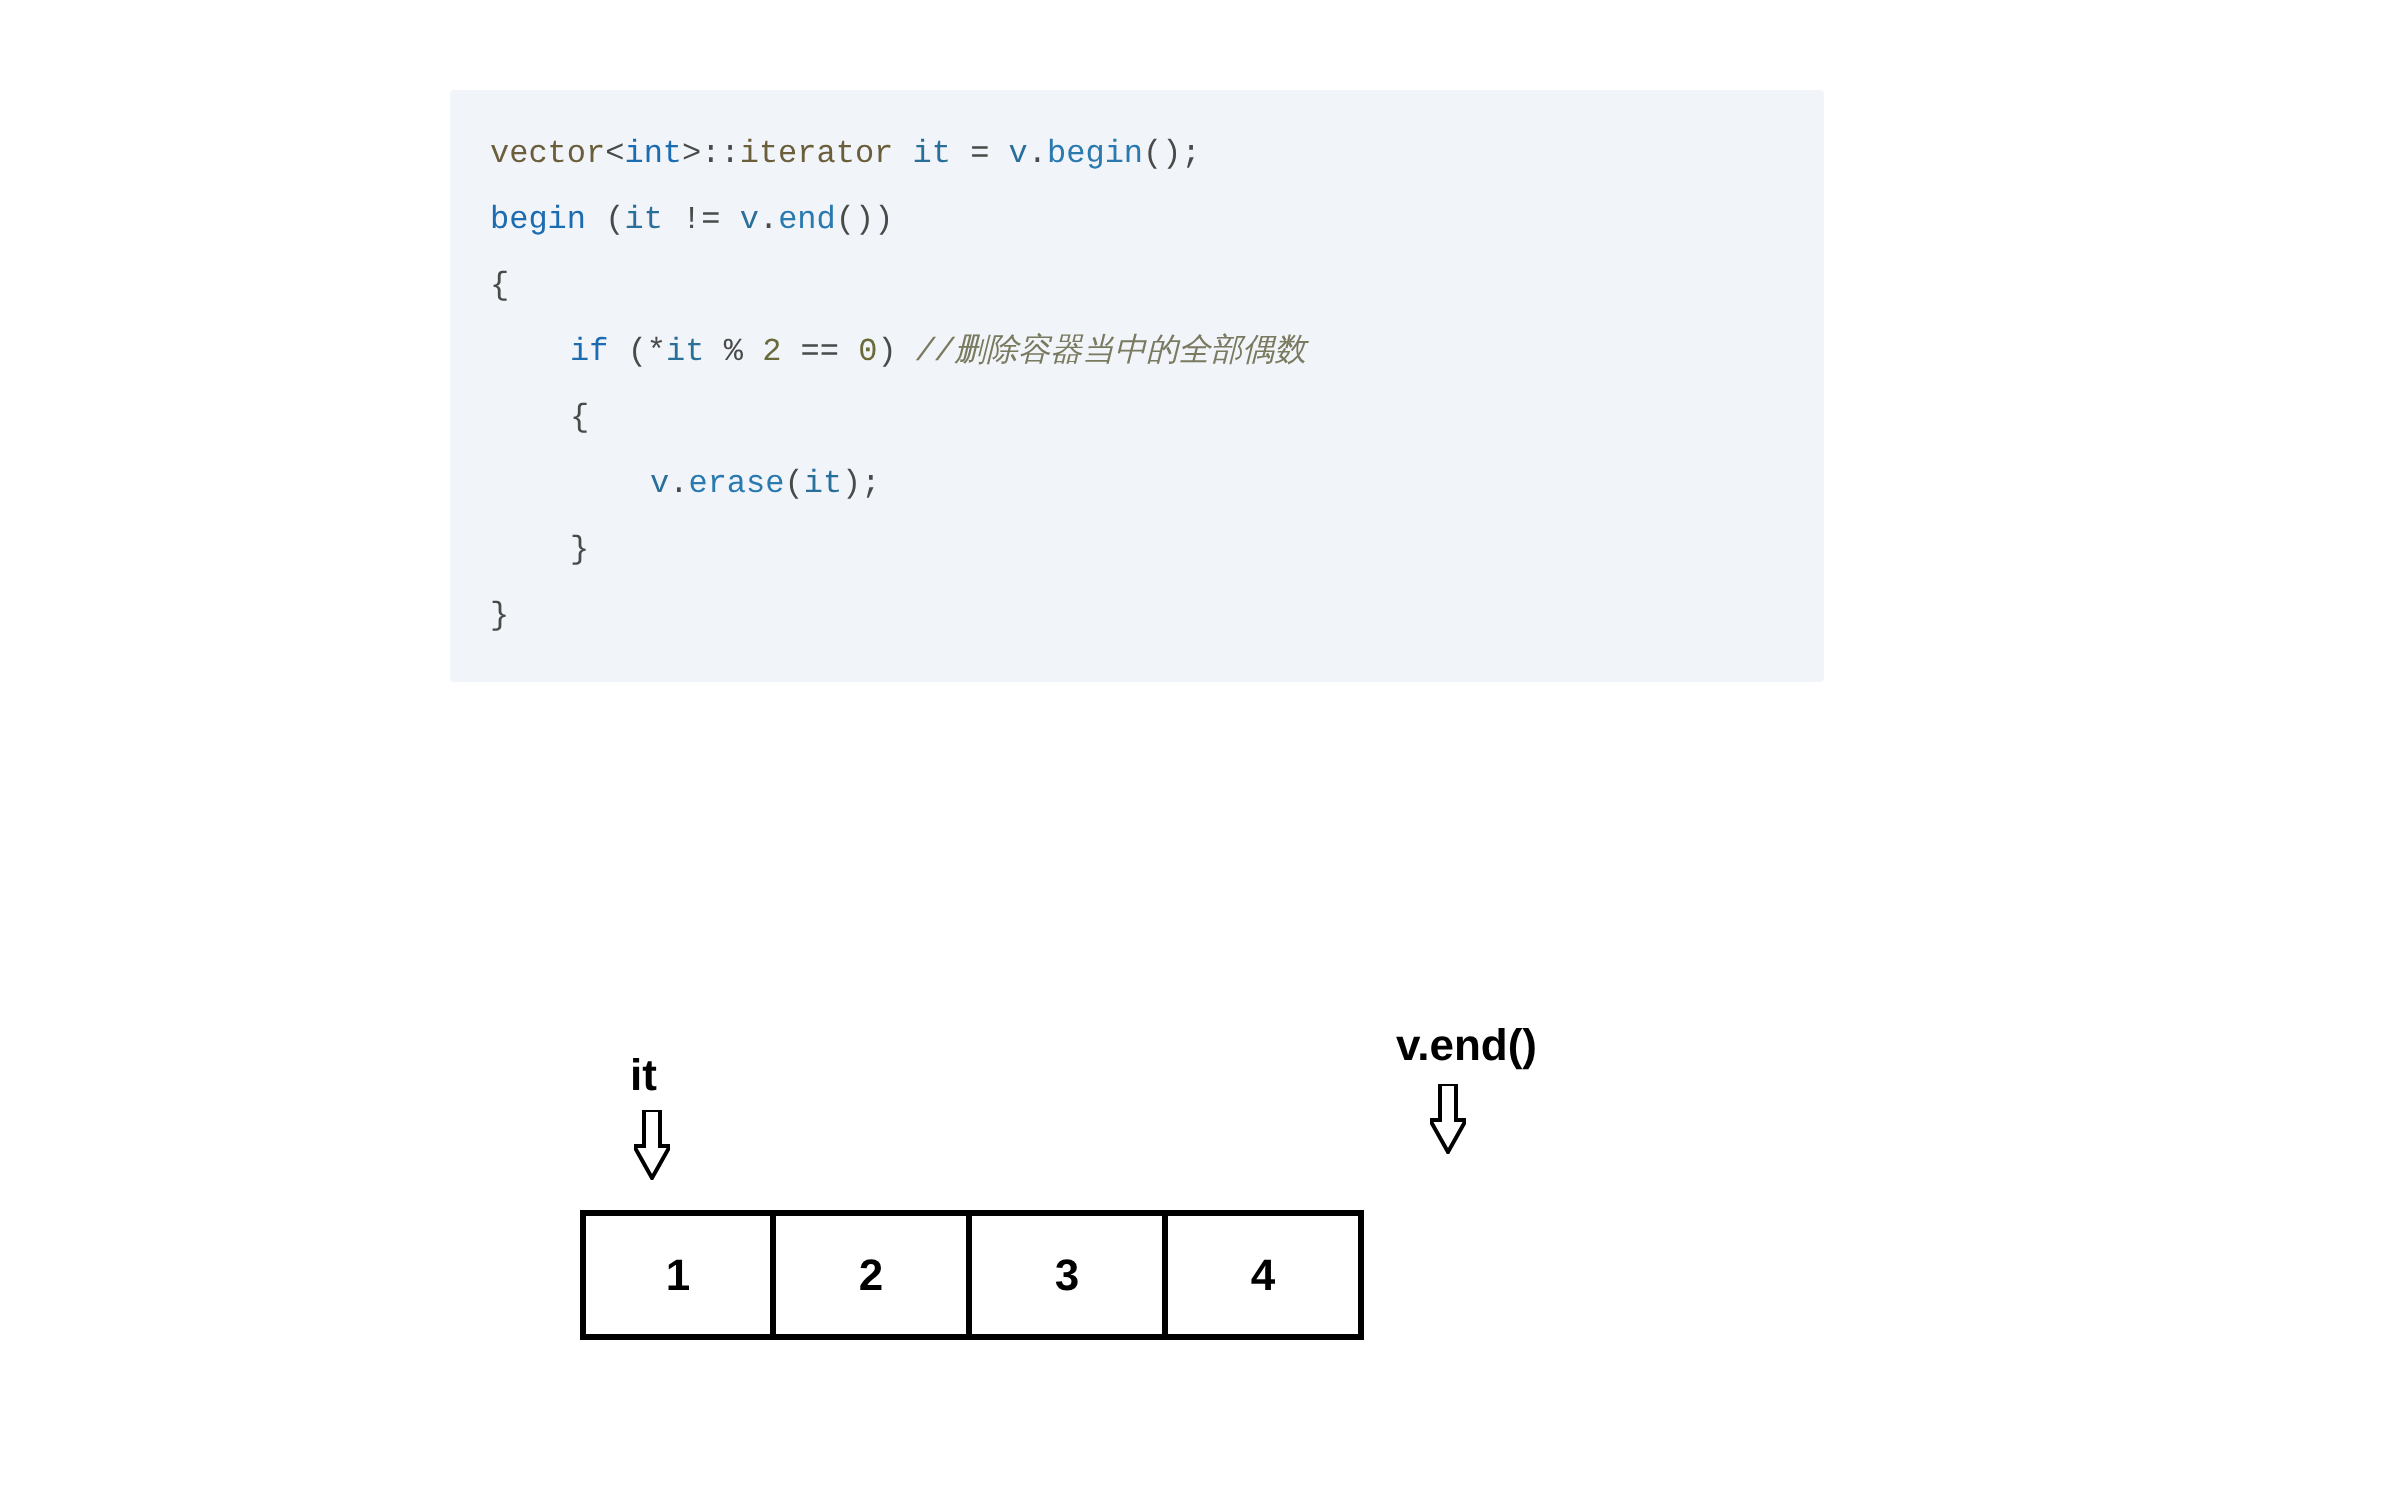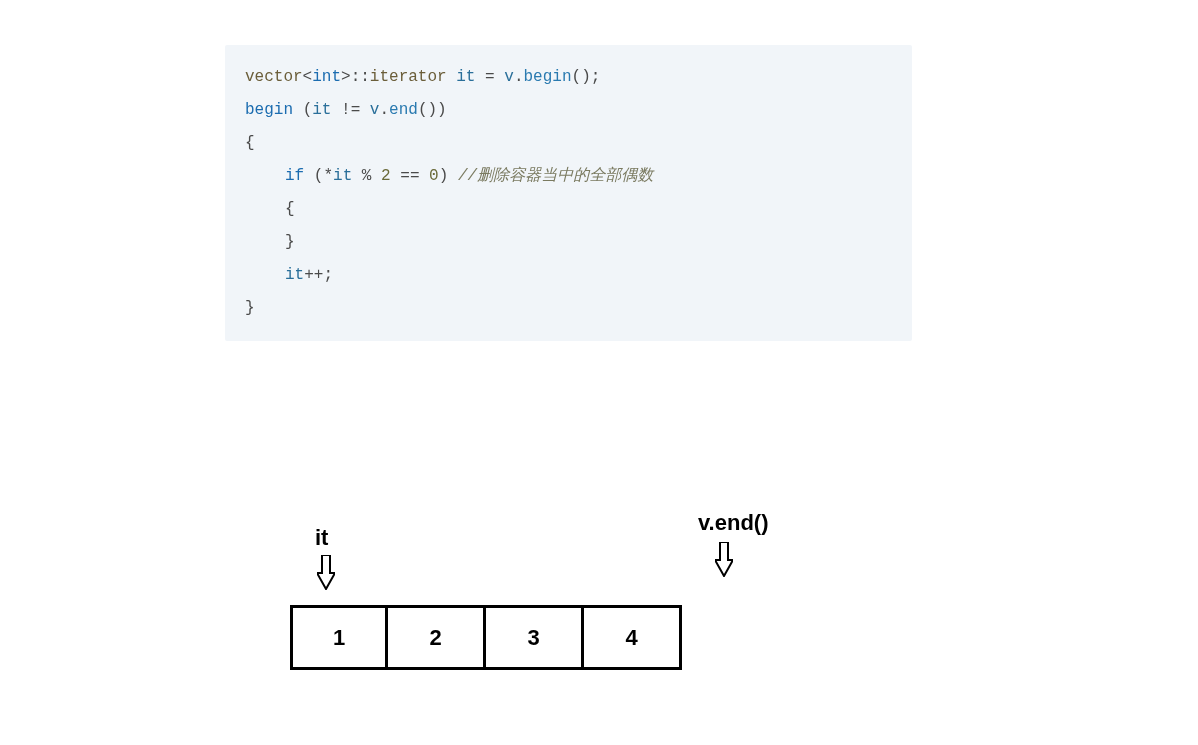--- a/index.html
+++ b/index.html
@@ -103,28 +103,28 @@
     <span class="tok-num">2</span>
     <span class="tok-op">==</span>
     <span class="tok-num">0</span><span class="tok-punc">)</span>
     <span class="tok-cmt"><span>//</span><span>删除容器当中的全部偶数</span></span>
   </div>
 
   <div style="padding-left:40px;">
     <span class="tok-punc">{</span>
   </div>
 
+  <div style="padding-left:80px;">
+    <span class="tok-id">v</span><span class="tok-punc">.</span><span class="tok-func">erase</span><span class="tok-punc">(</span><span class="tok-id">it</span><span class="tok-punc">)</span><span class="tok-punc">;</span>
+  </div>
 
   <div style="padding-left:40px;">
     <span class="tok-punc">}</span>
   </div>
 
-  <div style="padding-left:40px;">
-    <span class="tok-id">it</span><span class="tok-op">++</span><span class="tok-punc">;</span>
-  </div>
 
   <div>
     <span class="tok-punc">}</span>
   </div>
 </div>
 
 <div class="diagram">
   <div class="label" style="left:25px; top:25px;">it</div>
   <svg class="arrow" style="left:27px; top:55px;" viewBox="0 0 18 35">
     <path d="M5 0 L13 0 L13 18 L18 18 L9 34 L0 18 L5 18 Z" fill="#fff" stroke="#000" stroke-width="2"></path>

